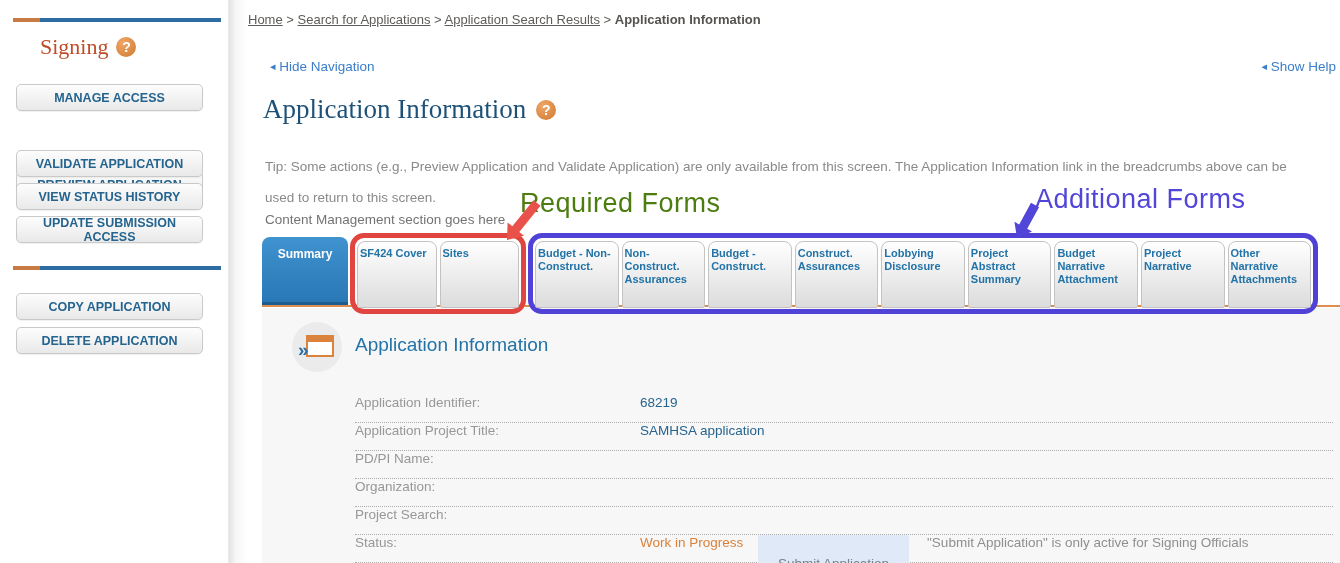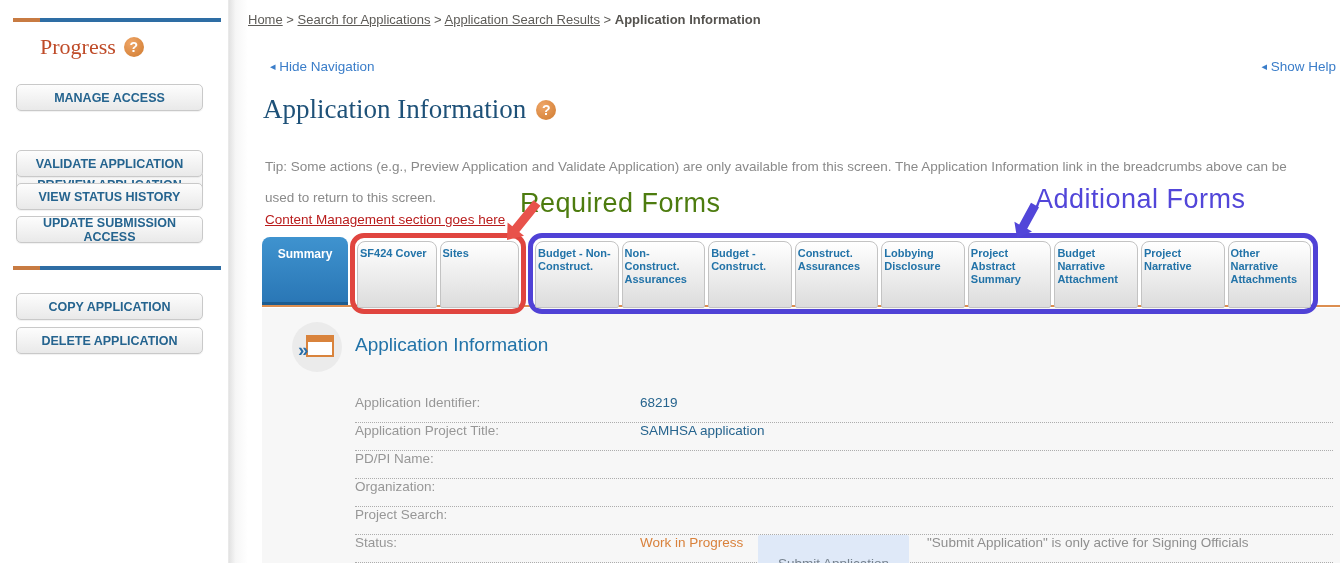--- a/index.html
+++ b/index.html
@@ -24,21 +24,21 @@
   .main { position:relative; flex:1; height:100%; }
   .breadcrumb { position:absolute; left:0px; top:12px; font-size:13px; color:#5e5c58; }
   .crumb-link { color:#5e5c58; text-decoration:underline; cursor:pointer; }
   .crumb-sep { color:#5e5c58; }
   .crumb-current { color:#55534f; font-weight:bold; }
   .blue-link { position:absolute; top:59px; font-size:13.5px; color:#3a7dc9; cursor:pointer; }
   .blue-link .tri { font-size:11px; position:relative; top:-1px; }
   .hide-nav { left:22px; } .show-help { right:4px; }
   .page-title { position:absolute; left:15px; top:94px; font-family:"Liberation Serif","DejaVu Serif",serif; font-weight:400; font-size:27px; color:#1e5178; display:flex; align-items:center; gap:10px; }
   .tip { position:absolute; left:17px; top:151px; width:1070px; font-size:13.5px; color:#8a8a8a; line-height:31px; }
-  .content-note { position:absolute; left:17px; top:212px; font-size:13.5px; color:#b91c1c;text-decoration:underline; }
+  .content-note { position:absolute; left:17px; top:212px; font-size:13.5px; color:#737373; }
 
   
   .anno { position:absolute; font-size:27px; letter-spacing:0.5px; }
   .anno-required { left:272px; top:188px; color:#4d7c0f; }
   .anno-additional { left:787px; top:184px; color:#5246d9; }
   .arrow-layer { position:absolute; left:0; top:0; width:1092px; height:563px; pointer-events:none; z-index:5; }
 
   
   .tabstrip { position:absolute; left:14px; top:237px; display:flex; align-items:flex-start; z-index:2; }
   .orange-line { position:absolute; left:14px; right:0; top:305px; height:2px; background:#dc8e50; z-index:1; }
@@ -66,21 +66,21 @@
 <body>
 
 <div class="app">
 
   <aside class="sidebar">
     <div class="divider d1">
         <span class="seg-orange"></span>
         <span class="seg-blue"></span>
       </div>
     <div class="actions-heading">
-      <span>Progress</span>
+      <span>Signing</span>
       <span class="help-icon">?</span>
     </div>
     <div id="sidebar-actions">
         <button class="side-btn" style="top: 84px;">MANAGE ACCESS</button>
         <button class="side-btn" style="top: 131px; margin-top: 40px;">PREVIEW APPLICATION</button>
         <button class="side-btn" style="top: 150px;">VALIDATE APPLICATION</button>
         <button class="side-btn" style="top: 183px;">VIEW STATUS HISTORY</button>
         <button class="side-btn" style="top: 216px;">UPDATE SUBMISSION ACCESS</button>
       </div>
     <div class="divider d2">

